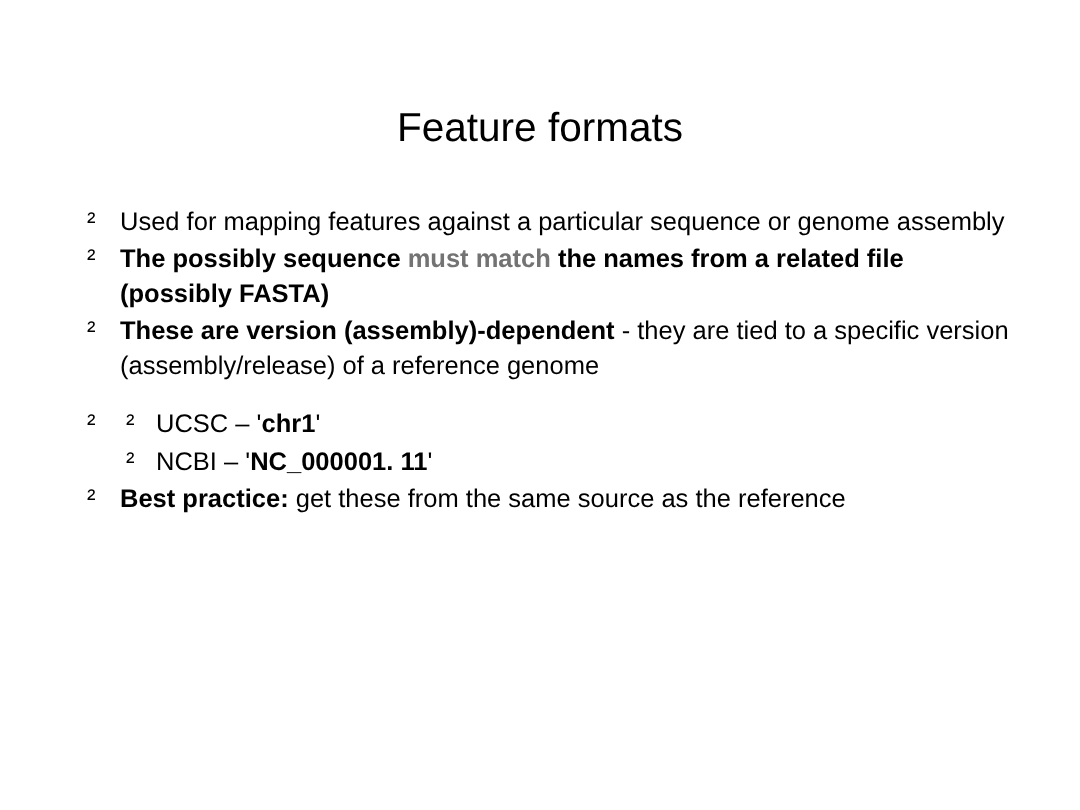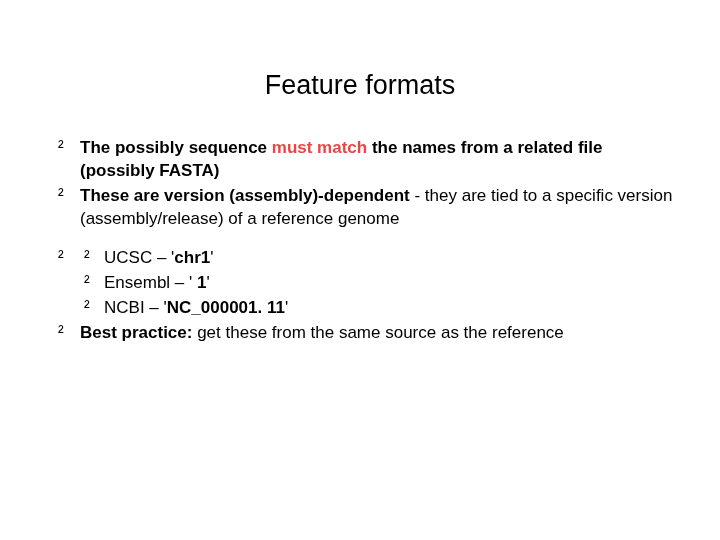--- a/index.html
+++ b/index.html
@@ -42,37 +42,37 @@
     padding-left: 24px;
     margin-bottom: 2px;
   }
   ul.inner > li::before {
     content: "²";
     position: absolute;
     left: 4px;
     top: 0;
   }
   .b { font-weight: bold; }
-  .red { color: #ef4444; font-weight: bold; }
+  .red { color: #737373; font-weight: bold; }
 </style>
 </head>
 <body>
 
 <div class="title">Feature formats</div>
 
 <ul class="outer">
+  <li><span>Used for mapping features against a particular sequence or genome assembly</span></li>
   <li>
     <span class="b">The possibly sequence </span><span class="red">must match</span><span class="b"> the names from a related file (possibly FASTA)</span>
   </li>
   <li>
     <span class="b">These are version (assembly)-dependent</span><span> - they are tied to a specific version (assembly/release) of a reference genome</span>
   </li>
   <li>
     <ul class="inner">
       <li><span>UCSC – '</span><span class="b">chr1</span><span>'</span></li>
-      <li><span>Ensembl – '</span><span class="b"> 1</span><span>'</span></li>
       <li><span>NCBI – '</span><span class="b">NC_000001. 11</span><span>'</span></li>
     </ul>
   </li>
   <li>
     <span class="b">Best practice:</span><span> get these from the same source as the reference</span>
   </li>
 </ul>
 
 </body></html>

